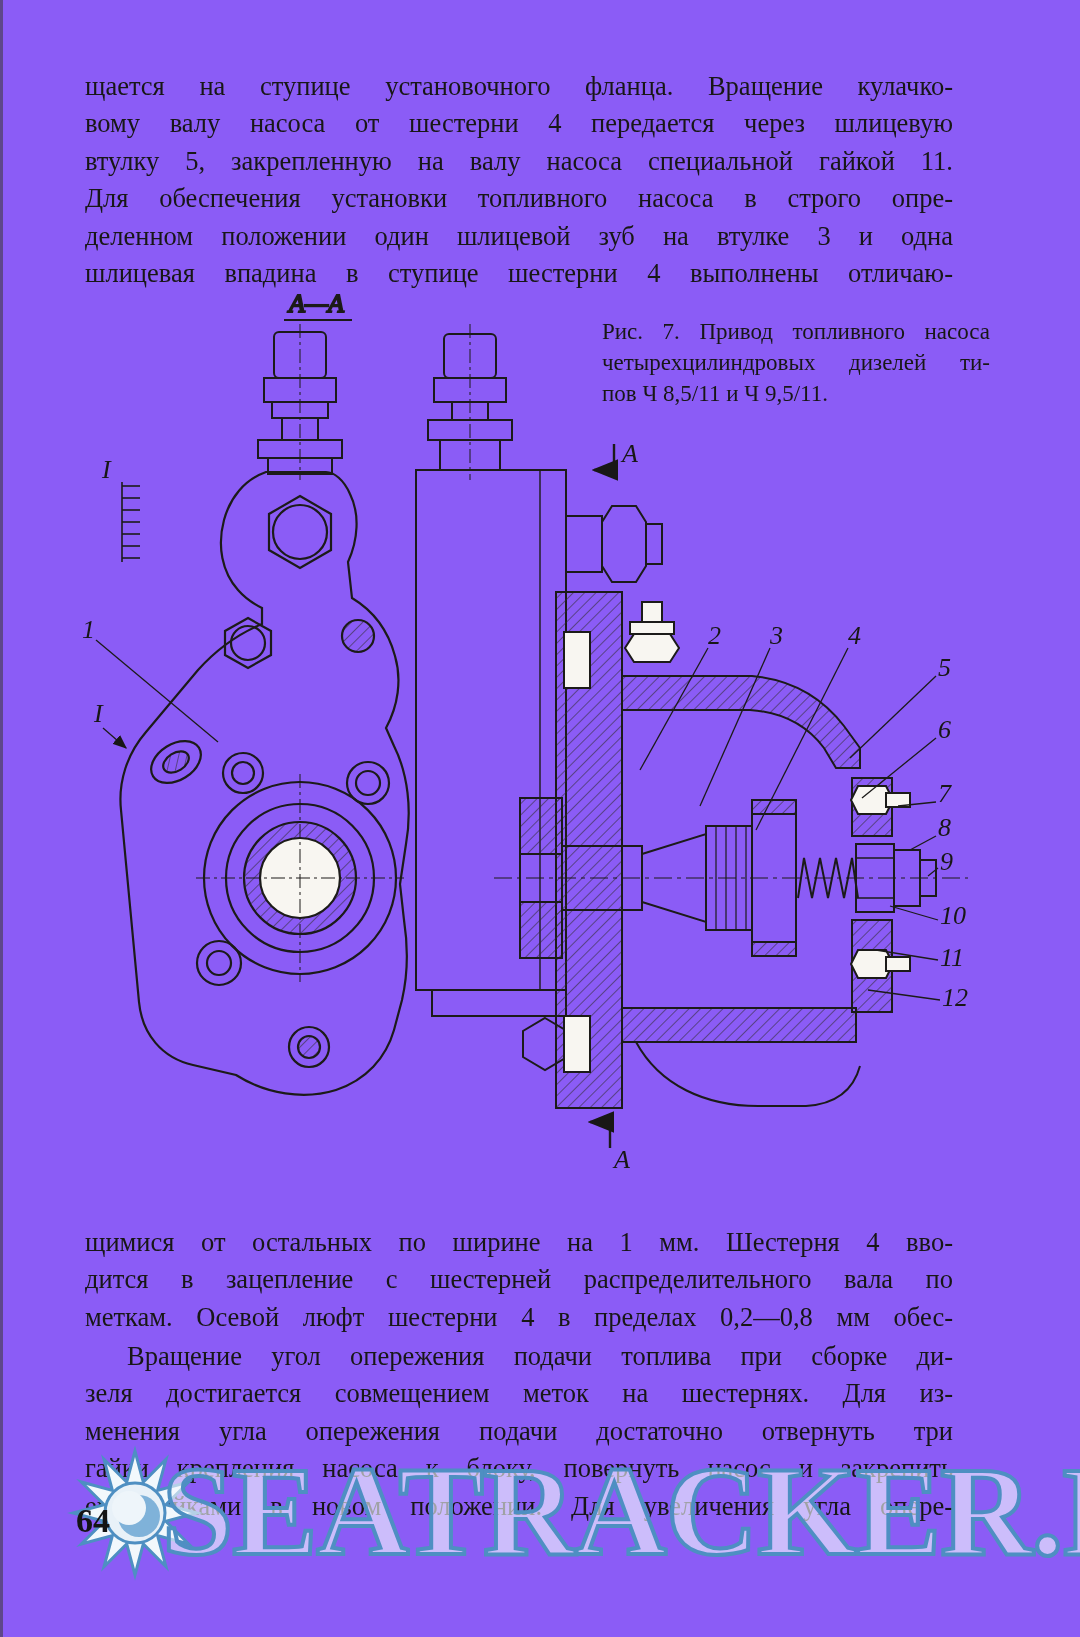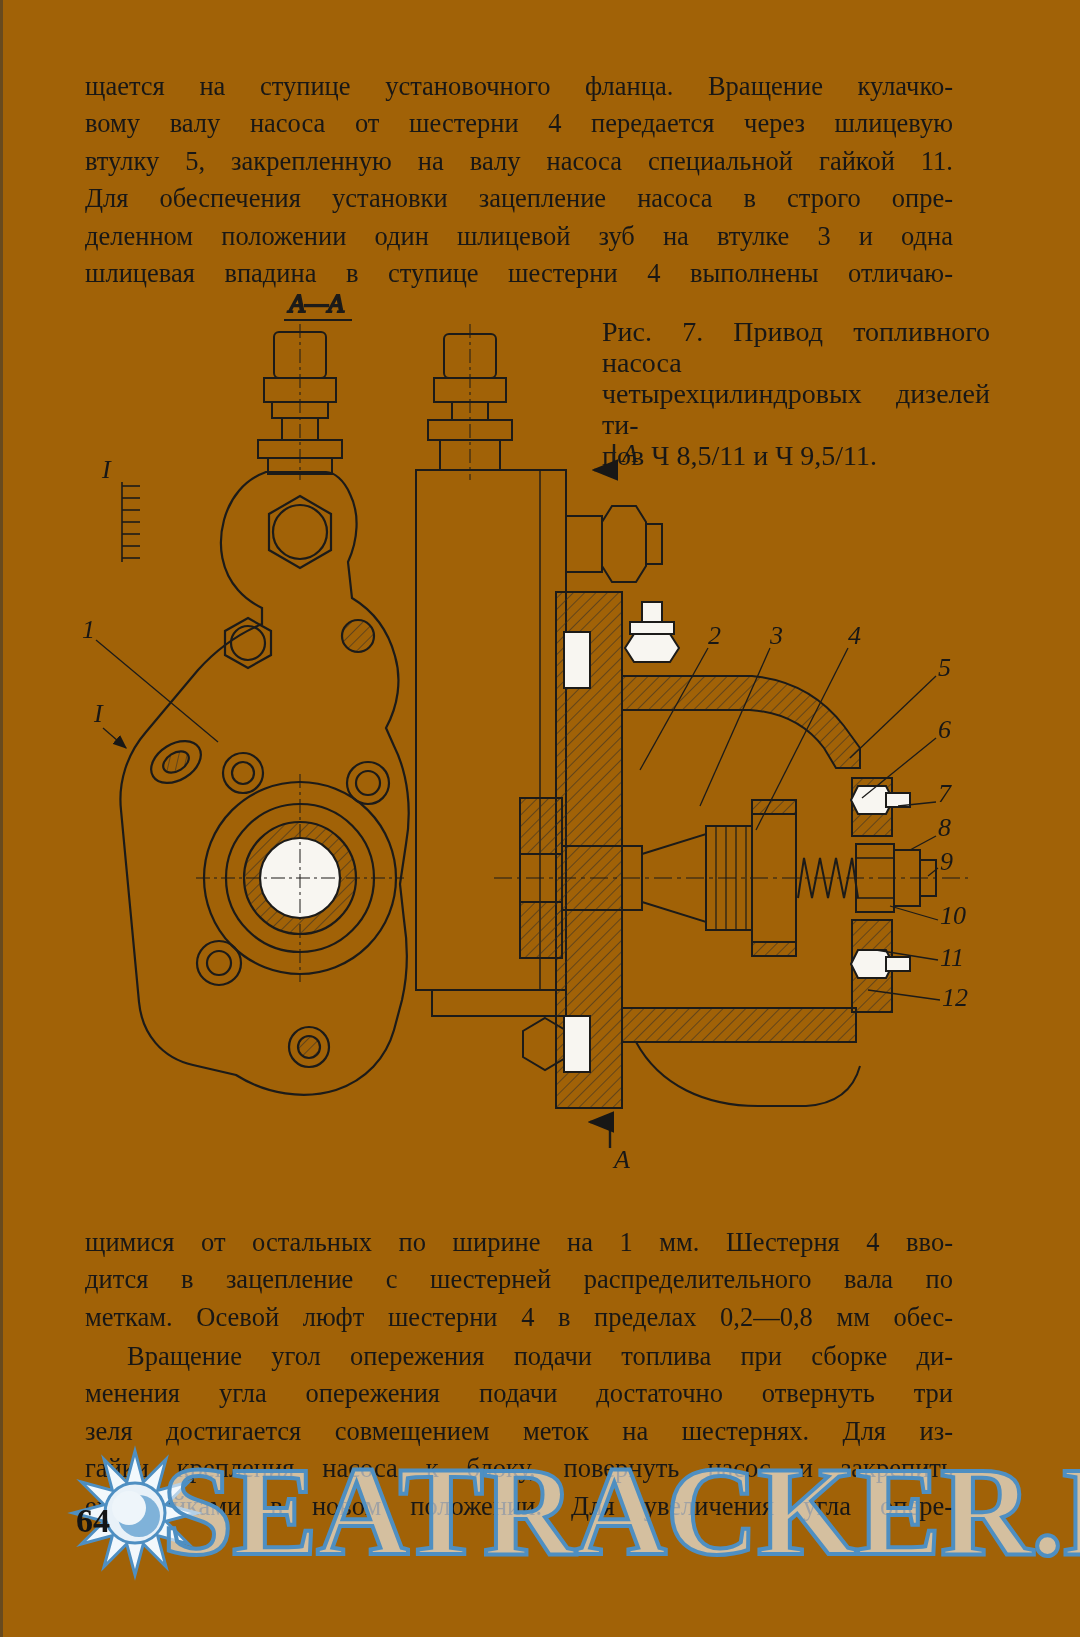--- a/index.html
+++ b/index.html
@@ -1,34 +1,34 @@
 <!DOCTYPE html>
 <html><head>
 <meta charset="utf-8">
 <style>
   html,body{margin:0;padding:0;}
   .page{
     position:relative;
     width:1080px;height:1637px;
-    background:#a16207;
+    background:#8b5cf6;
     font-family:"Liberation Serif", serif;
     color:#181716;
     overflow:hidden;
   }
   .scan-edge{position:absolute;left:0;top:0;width:3px;height:100%;background:#3a3732;opacity:.55;}
   .para{position:absolute;left:85px;width:868px;}
   .para .line{font-size:26.5px;line-height:37.4px;white-space:normal;}
   .jline{text-align:justify;text-align-last:justify;}
   .indent{padding-left:42px;}
   .para-top{top:68px;}
   .para-b1{top:1196px;margin-top:28px;}
   .para-b2{top:1338px;}
   .fig-caption{
     position:absolute;left:602px;top:316px;width:388px;
-    font-size:28px;line-height:31px;
+    font-size:23px;line-height:31px;
   }
   .figure-svg{position:absolute;left:0;top:288px;}
   svg text{
     font-family:"Liberation Serif", serif;
     font-style:italic;
     font-size:26px;
     fill:#181716;
   }
   .page-number{
     position:absolute;left:76px;top:1502px;
@@ -49,21 +49,21 @@
 </head>
 <body>
 
 <div class="page">
   <div class="scan-edge"></div>
 
   <div class="para para-top">
     <div class="line jline">щается на ступице установочного фланца. Вращение кулачко-</div>
     <div class="line jline">вому валу насоса от шестерни 4 передается через шлицевую</div>
     <div class="line jline">втулку 5, закрепленную на валу насоса специальной гайкой 11.</div>
-    <div class="line jline">Для обеспечения установки зацепление насоса в строго опре-</div>
+    <div class="line jline">Для обеспечения установки топливного насоса в строго опре-</div>
     <div class="line jline">деленном положении один шлицевой зуб на втулке 3 и одна</div>
     <div class="line jline">шлицевая впадина в ступице шестерни 4 выполнены отличаю-</div>
   </div>
 
   <div class="fig-caption">
     <div class="jline">Рис. 7. Привод топливного насоса</div>
     <div class="jline">четырехцилиндровых дизелей ти-</div>
     <div>пов Ч 8,5/11 и Ч 9,5/11.</div>
   </div>
 
@@ -258,22 +258,22 @@
   </svg>
 
   <div class="para para-b1">
     <div class="line jline">щимися от остальных по ширине на 1 мм. Шестерня 4 вво-</div>
     <div class="line jline">дится в зацепление с шестерней распределительного вала по</div>
     <div class="line jline">меткам. Осевой люфт шестерни 4 в пределах 0,2—0,8 мм обес-</div>
   </div>
 
   <div class="para para-b2">
     <div class="line jline indent">Вращение угол опережения подачи топлива при сборке ди-</div>
+    <div class="line jline">зеля достигается совмещением меток на шестернях. Для из-</div>
     <div class="line jline">менения угла опережения подачи достаточно отвернуть три</div>
-    <div class="line jline">зеля достигается совмещением меток на шестернях. Для из-</div>
     <div class="line jline">гайки крепления насоса к блоку, повернуть насос и закрепить</div>
     <div class="line jline">его гайками в новом положении. Для увеличения угла опере-</div>
   </div>
 
   <div class="watermark">
     <svg class="wm-logo" width="150" height="150" viewBox="-75 -75 150 150">
       <polygon fill="#f2f8fc" stroke="#4e8fc2" stroke-width="3" points="62,0 30.9,8.3 53.7,31 22.6,22.6 31,53.7 8.3,30.9 0,62 -8.3,30.9 -31,53.7 -22.6,22.6 -53.7,31 -30.9,8.3 -62,0 -30.9,-8.3 -53.7,-31 -22.6,-22.6 -31,-53.7 -8.3,-30.9 0,-62 8.3,-30.9 31,-53.7 22.6,-22.6 53.7,-31 30.9,-8.3"></polygon>
       <circle cx="0" cy="0" r="30" fill="#e8f1f8" stroke="#4e8fc2" stroke-width="3"></circle>
       <circle cx="4" cy="3" r="21" fill="#7fb2d9"></circle>
       <circle cx="-6" cy="-5" r="17" fill="#eef5fa"></circle>

